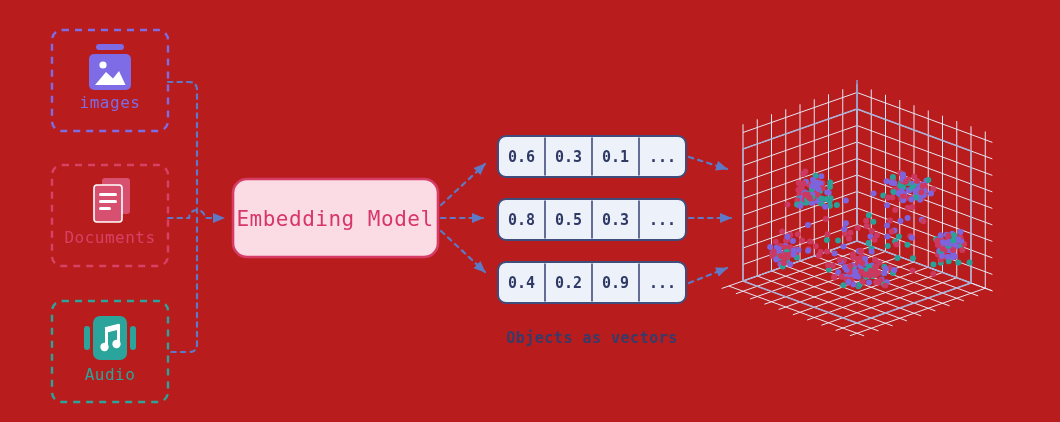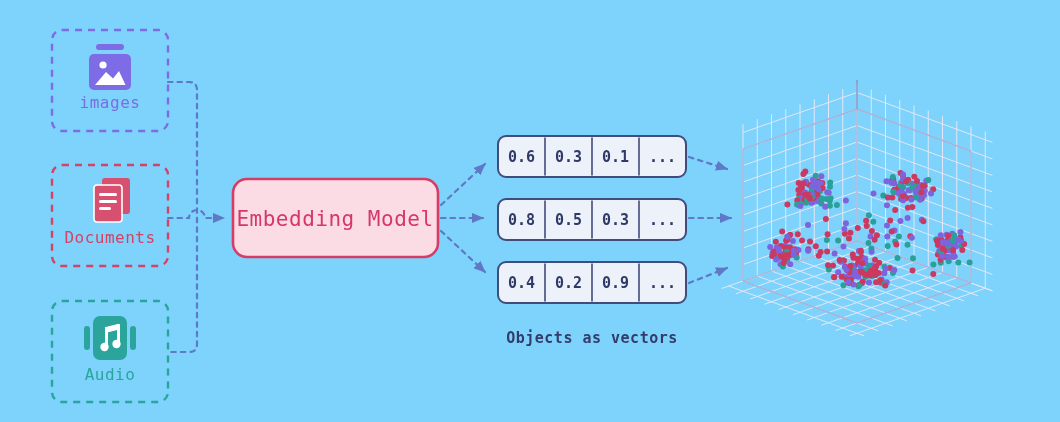--- a/index.html
+++ b/index.html
@@ -1,16 +1,16 @@
 <!DOCTYPE html>
 <html><head>
 <meta charset="utf-8">
 <style>
   html,body{margin:0;padding:0;background:#ffffff;}
-  .stage{position:relative;width:1060px;height:422px;background:#7dd3fc;overflow:hidden;}
+  .stage{position:relative;width:1060px;height:422px;background:#b91c1c;overflow:hidden;}
   svg{display:block;}
   text{font-family:"DejaVu Sans Mono","Liberation Mono",monospace;}
   .src-label{font-size:16px;font-weight:500;letter-spacing:.5px;}
   .model-label{font-size:21px;font-weight:500;fill:#d6366a;letter-spacing:.5px;}
   .cell-val{font-size:15px;font-weight:700;fill:#2f3a66;}
   .caption{font-size:15px;font-weight:700;fill:#343c6b;letter-spacing:.5px;}
   .conn{stroke:#5e79c5;stroke-width:2.2;fill:none;stroke-dasharray:4.5 5;stroke-linecap:round;}
   .srcbox{fill:none;stroke-width:2.4;stroke-dasharray:7 6;}
 </style>
 </head>

